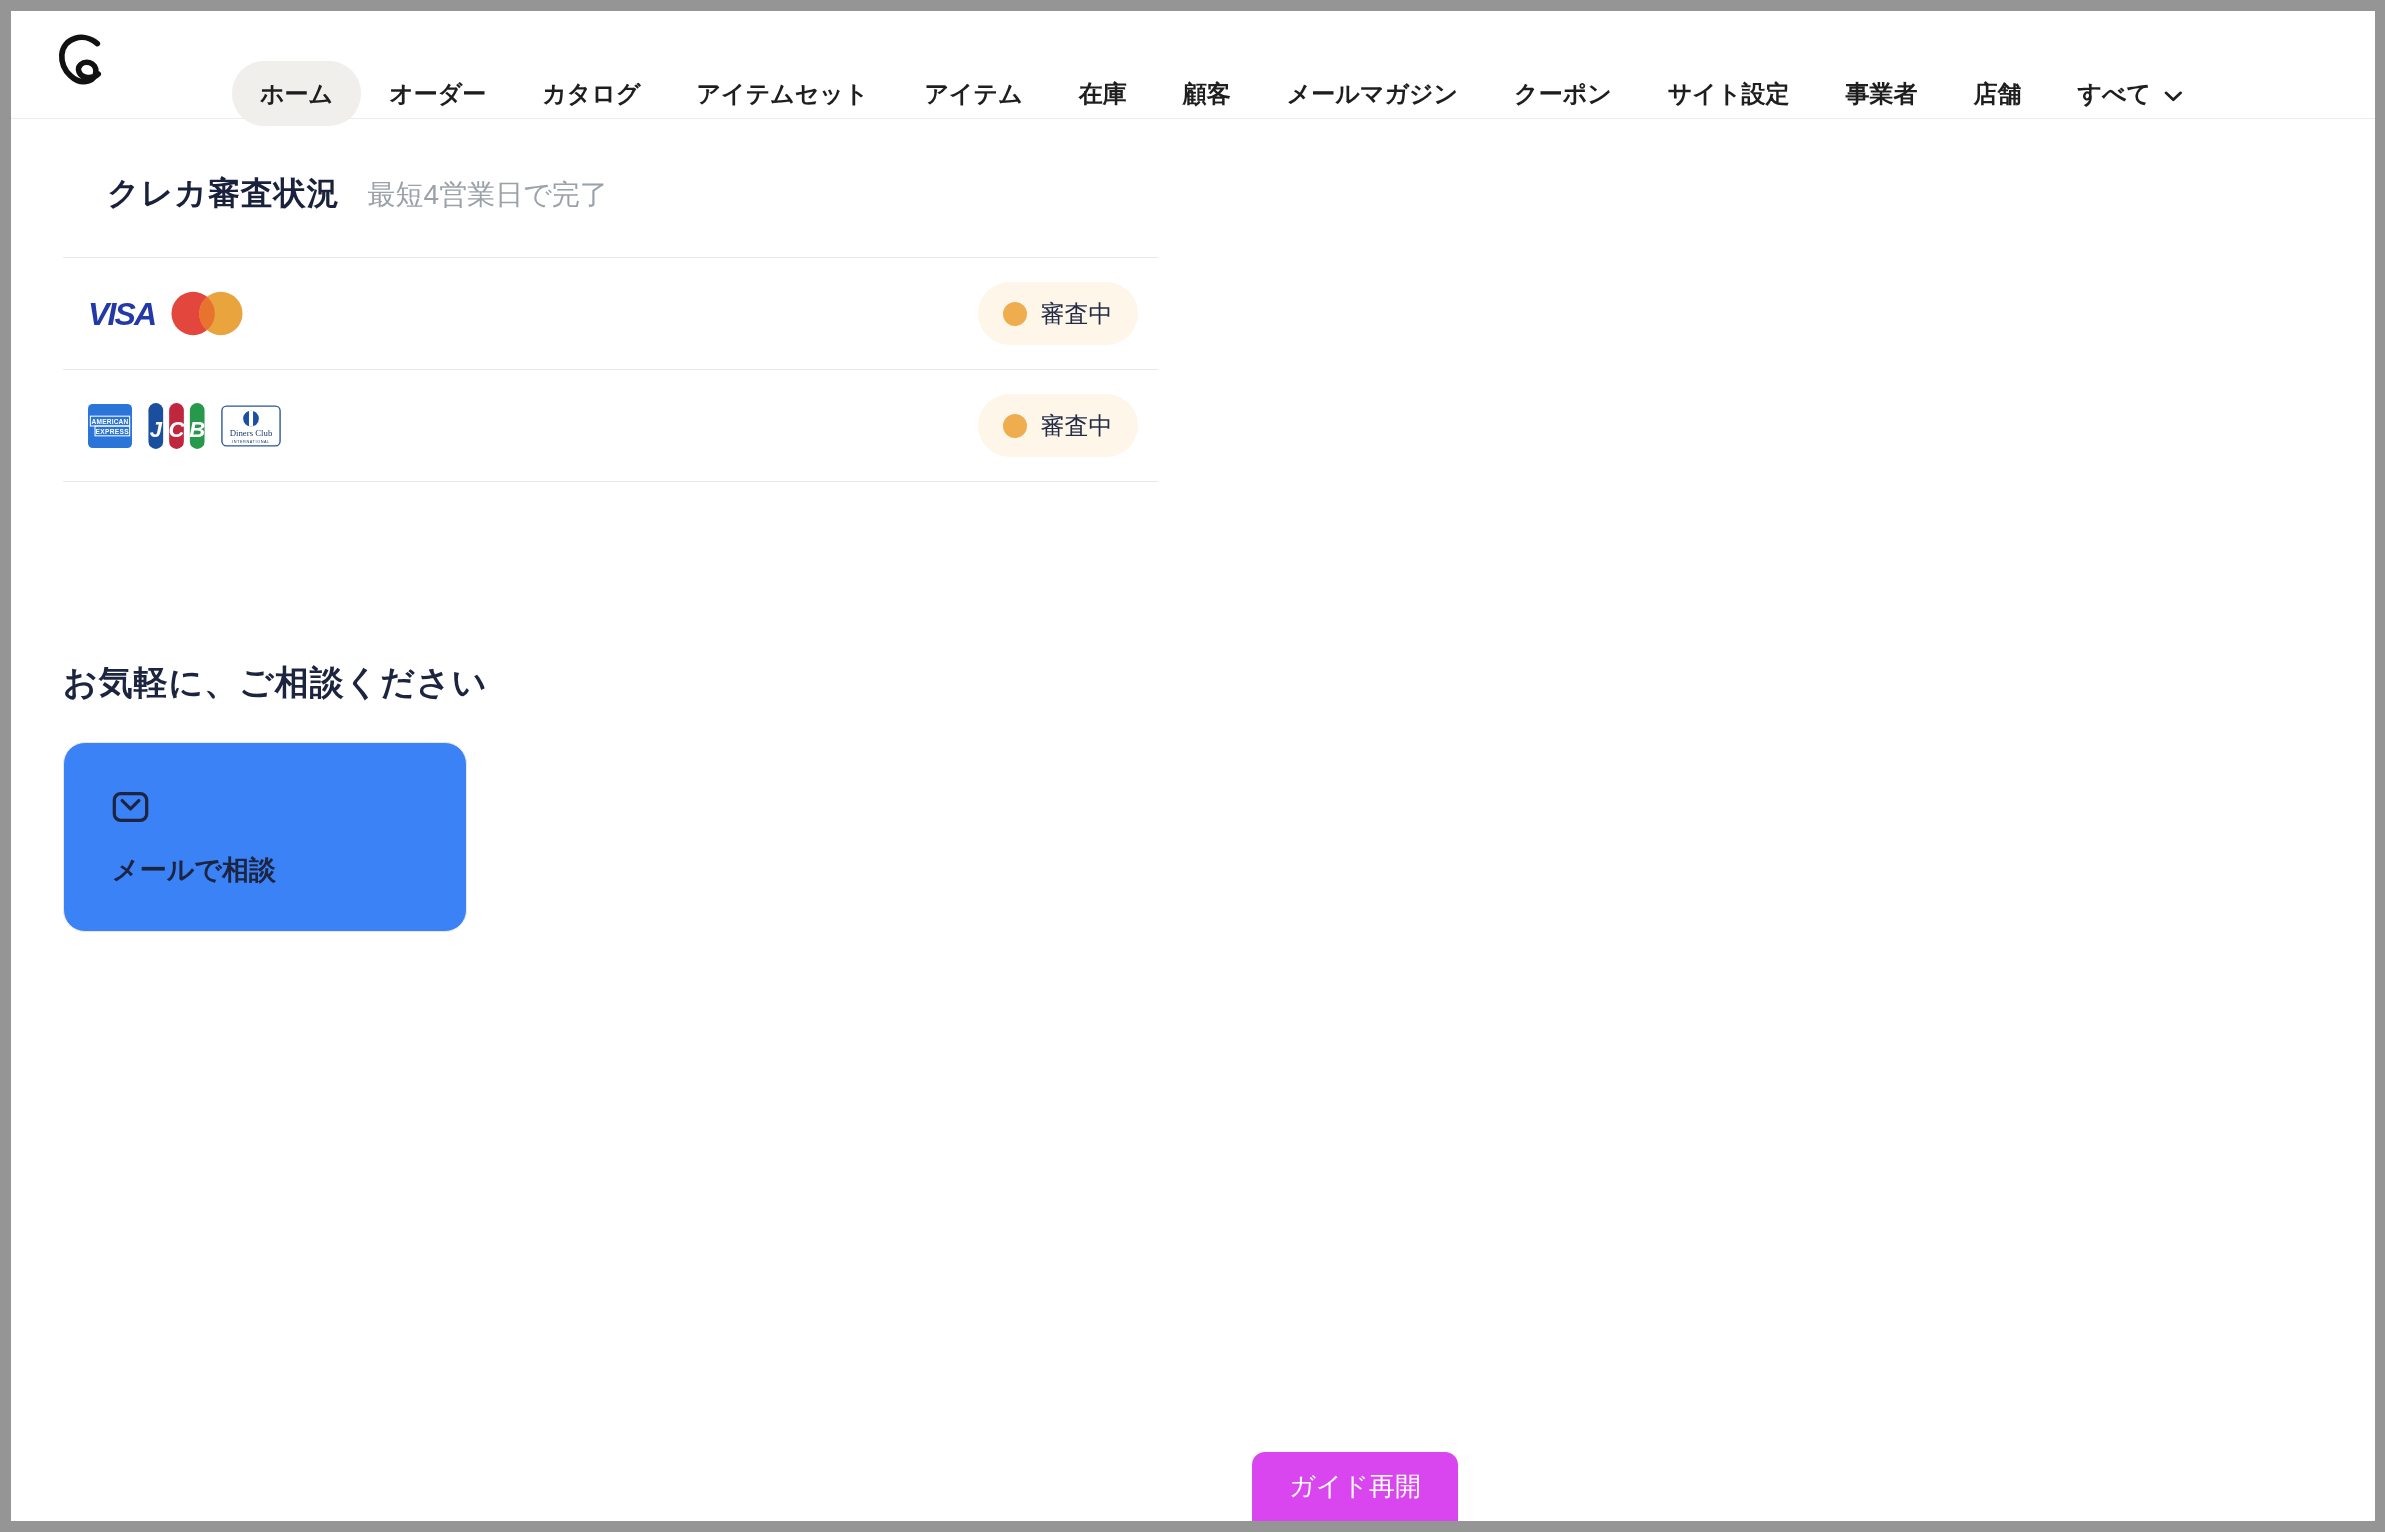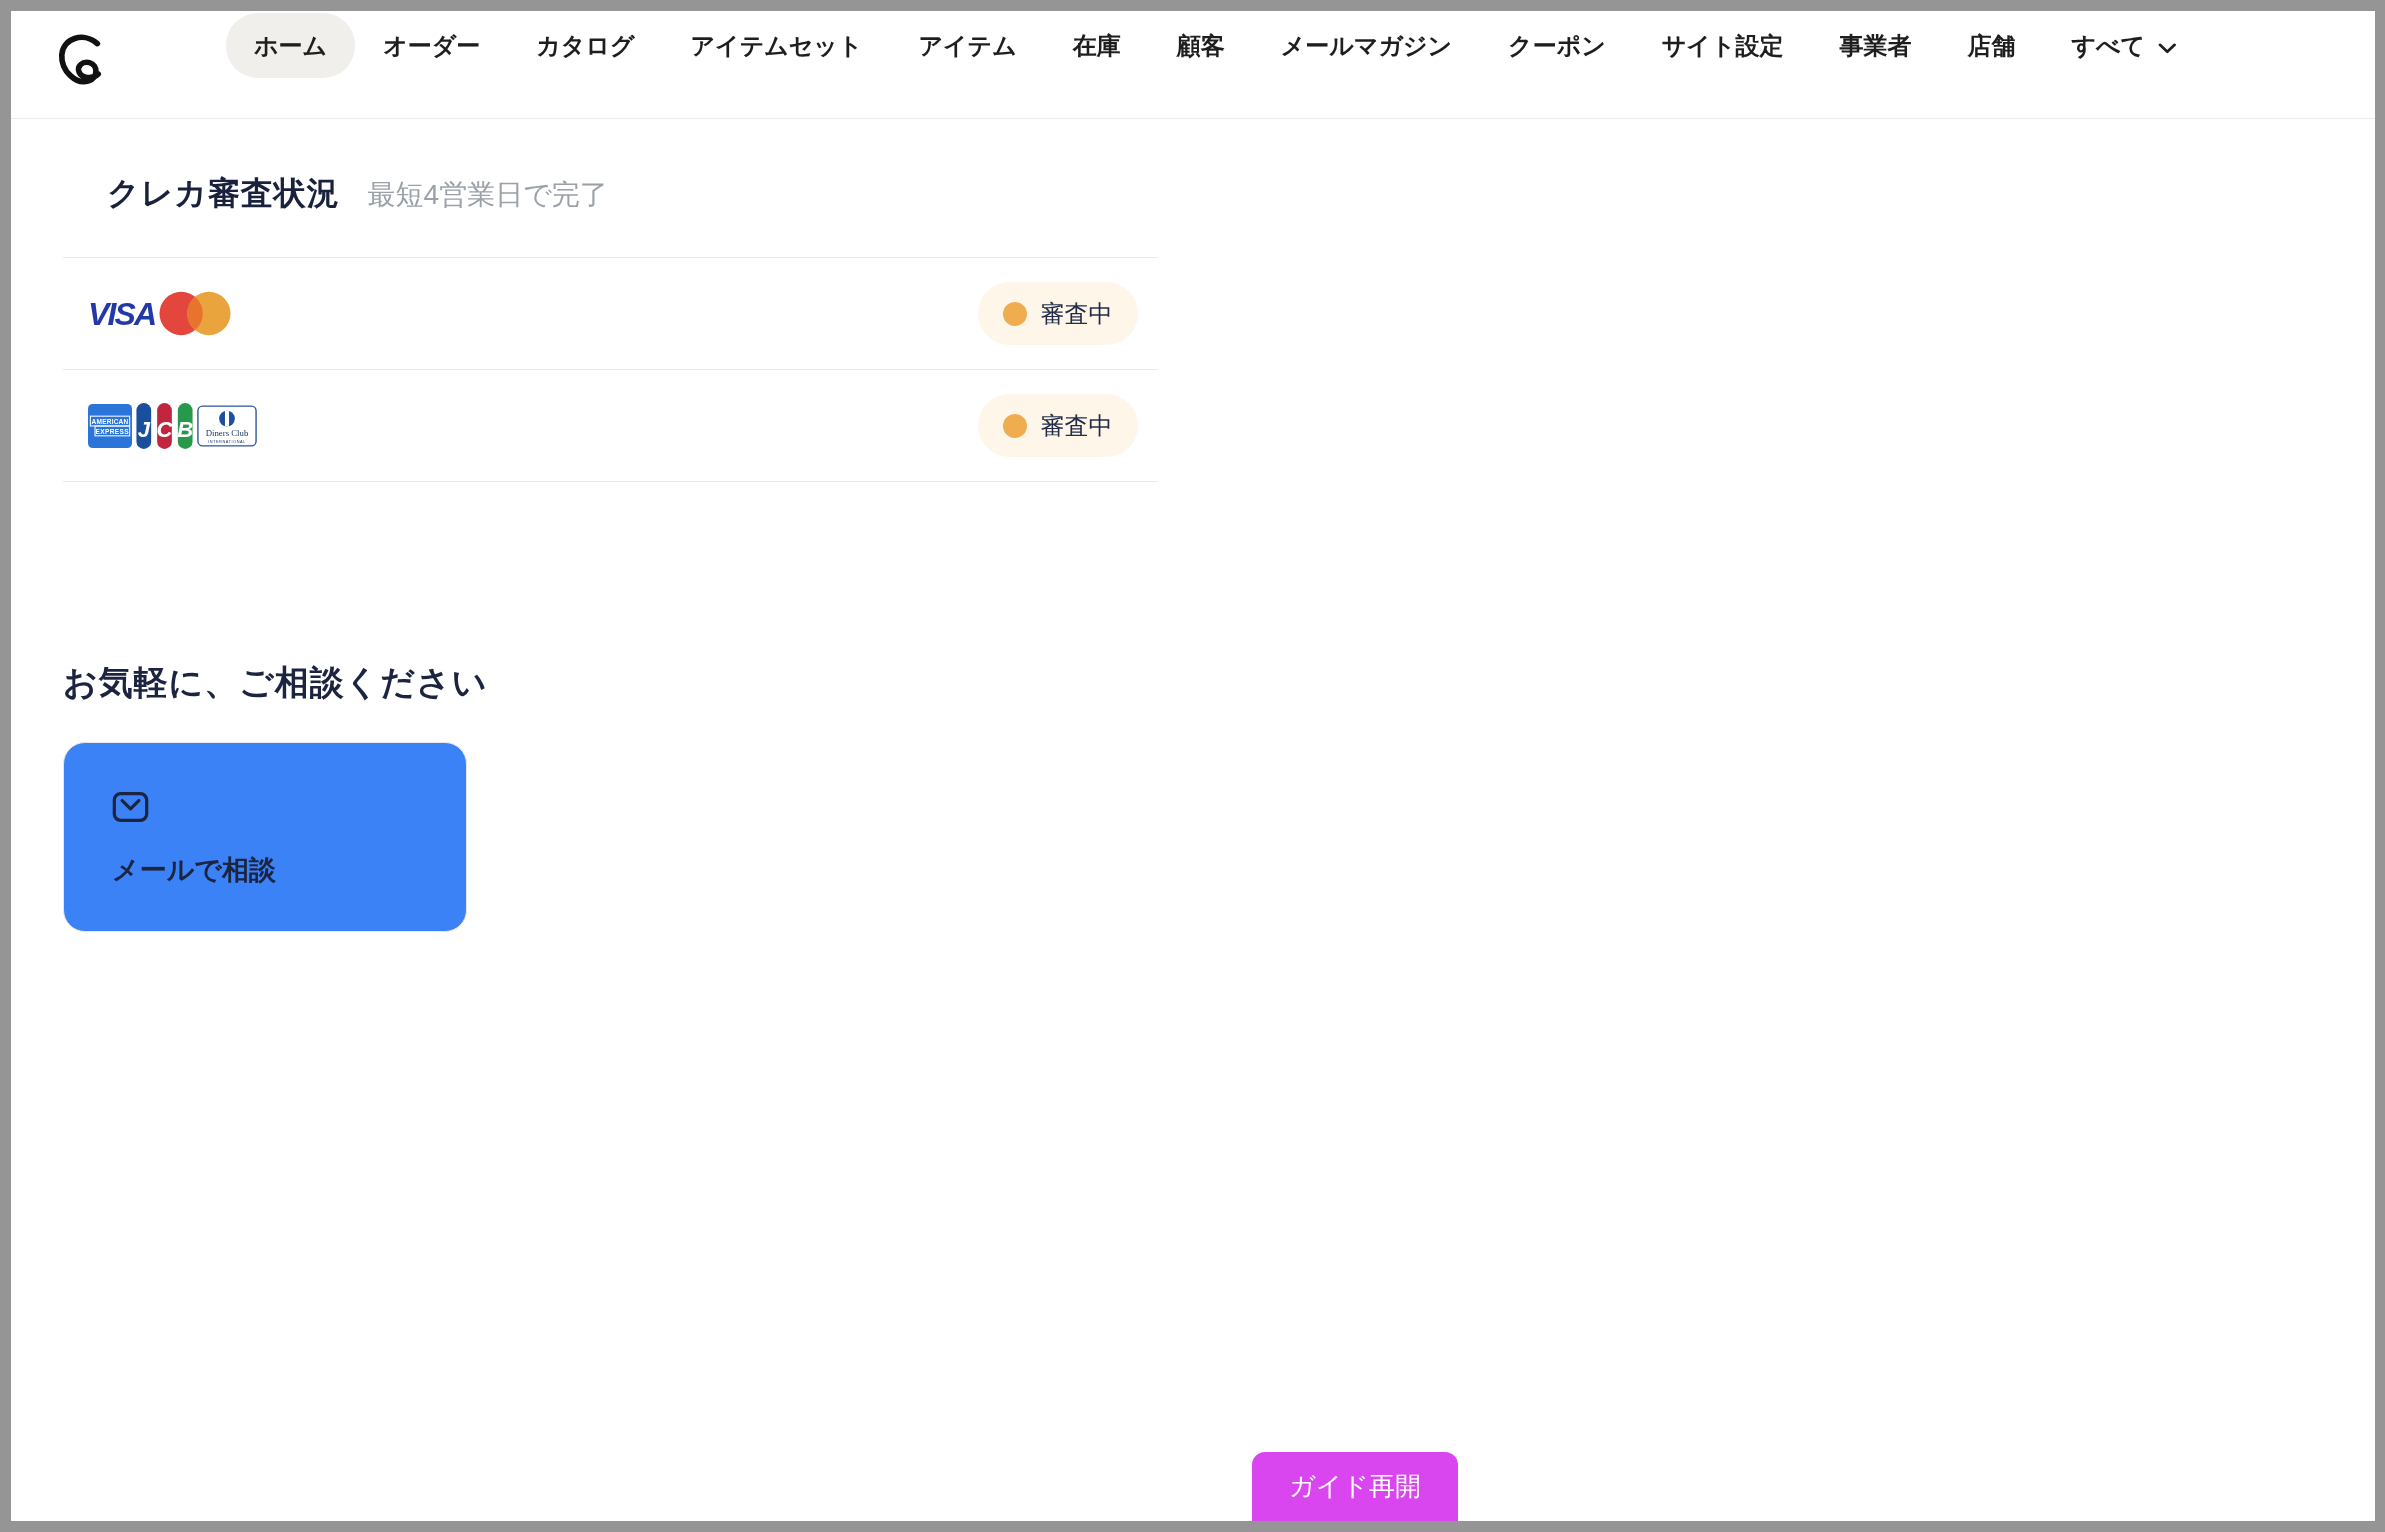--- a/index.html
+++ b/index.html
@@ -8,41 +8,41 @@
     border:11px solid #959595;background:#ffffff;overflow:hidden;
     font-family:"Liberation Sans","DejaVu Sans",sans-serif;
   }
   
   .topnav{
     position:absolute;top:0;left:0;right:0;height:107px;background:#fff;
     border-bottom:1.9px solid #ececec;display:flex;align-items:center;
   }
   .logo{position:absolute;left:43px;top:22px;width:52px;height:61px;cursor:pointer;}
   .nav-list{
-    list-style:none;margin:2px;padding:0;position:absolute;left:213px;top:0;height:107px;
-    display:flex;align-items:flex-start;
+    list-style:none;margin:8px;padding:0;position:absolute;left:213px;top:0;height:107px;
+    display:flex;align-items:flex-end;
   }
   .nav-item{
     height:65px;line-height:65px;padding:0 28px;font-size:24px;font-weight:bold;
     color:#1e1e1e;white-space:nowrap;border-radius:32px;cursor:pointer;
     display:flex;align-items:center;
   }
   .nav-item.active{background:#f0efec;}
   .nav-item .chev{margin-left:13px;display:inline-block;}
   
   .title-row{position:absolute;left:52px;top:161px;display:flex;align-items:baseline;}
   .page-title{font-size:32px;font-weight:bold;color:#19213d;letter-spacing:0.9px;margin-left:44px;}
   .page-subtitle{font-size:28px;color:#9aa1a9;margin-left:28px;}
   .review-table{position:absolute;left:52px;top:246px;width:1095px;}
   .review-row{
     height:111px;display:flex;align-items:center;justify-content:space-between;
     border-top:1.9px solid #eaeaea;padding-left:25px;
   }
   .review-row:last-child{border-bottom:1.9px solid #eaeaea;}
-  .brands{display:flex;align-items:center;gap:4px;}
+  .brands{display:flex;align-items:center;gap:16px;}
   .visa-word{
     font-size:32px;font-weight:900;font-style:italic;color:#2439a8;
     letter-spacing:-1.9px;line-height:1;
   }
   .status-badge{
     height:63px;border-radius:32px;background:#fdf6e9;display:flex;align-items:center;
     gap:14px;padding:0 25px;margin-right:20.4px;
   }
   .status-dot{width:24px;height:24px;border-radius:50%;background:#efad4f;}
   .status-text{font-size:24px;color:#232c47;}

